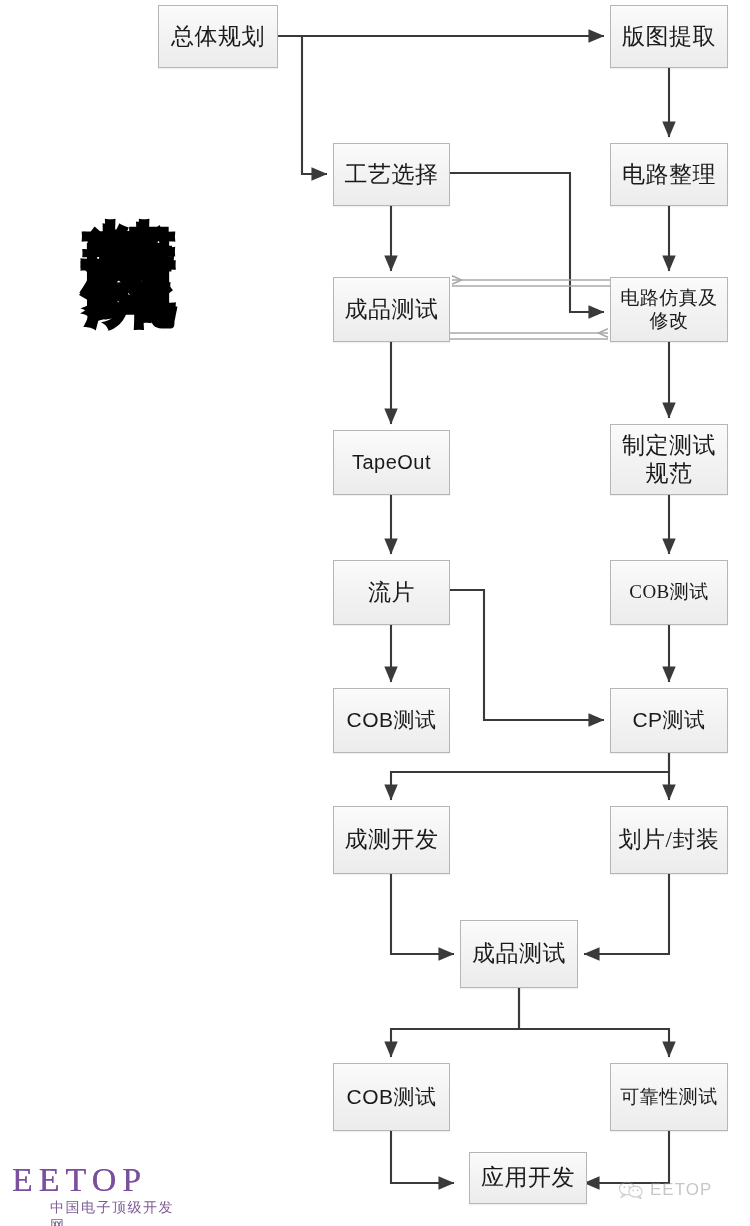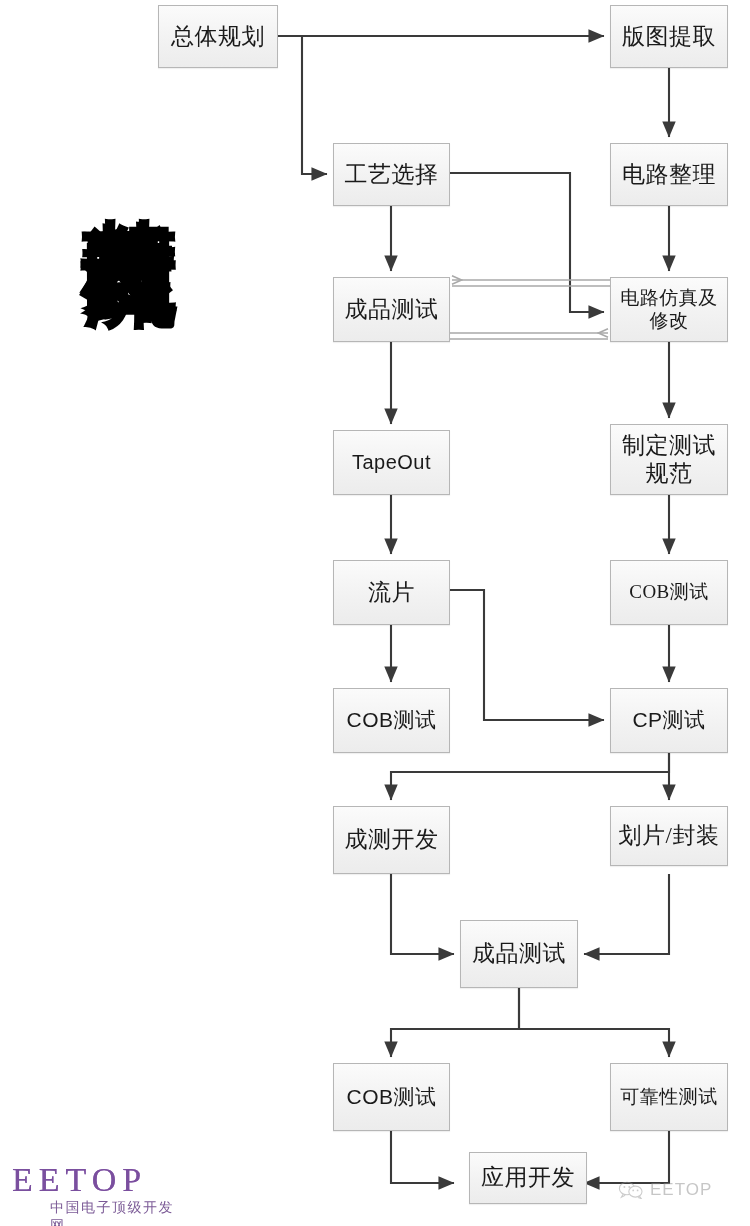--- a/index.html
+++ b/index.html
@@ -203,21 +203,21 @@
   <div class="node" style="left:610px; top:424px;  width:118px; height:71px; white-space:pre-line;">制定测试
 规范</div>
 
   <div class="node" style="left:333px; top:560px;  width:117px; height:65px;">流片</div>
   <div class="node small" style="left:610px; top:560px;  width:118px; height:65px;">COB测试</div>
 
   <div class="node mixed" style="left:333px; top:688px;  width:117px; height:65px;">COB测试</div>
   <div class="node mixed" style="left:610px; top:688px;  width:118px; height:65px;">CP测试</div>
 
   <div class="node" style="left:333px; top:806px;  width:117px; height:68px;">成测开发</div>
-  <div class="node" style="left:610px; top:806px;  width:118px; height:60px;">划片/封装</div>
+  <div class="node" style="left:610px; top:806px;  width:118px; height:68px;">划片/封装</div>
 
   <div class="node" style="left:460px; top:920px;  width:118px; height:68px;">成品测试</div>
 
   <div class="node mixed" style="left:333px; top:1063px; width:117px; height:68px;">COB测试</div>
   <div class="node small" style="left:610px; top:1063px; width:118px; height:68px;">可靠性测试</div>
 
   <div class="node" style="left:460px; top:1152px; width:118px; height:52px;margin-left:9px;">应用开发</div>
 
   <div id="logo">
     <div class="mark">EETOP</div>

